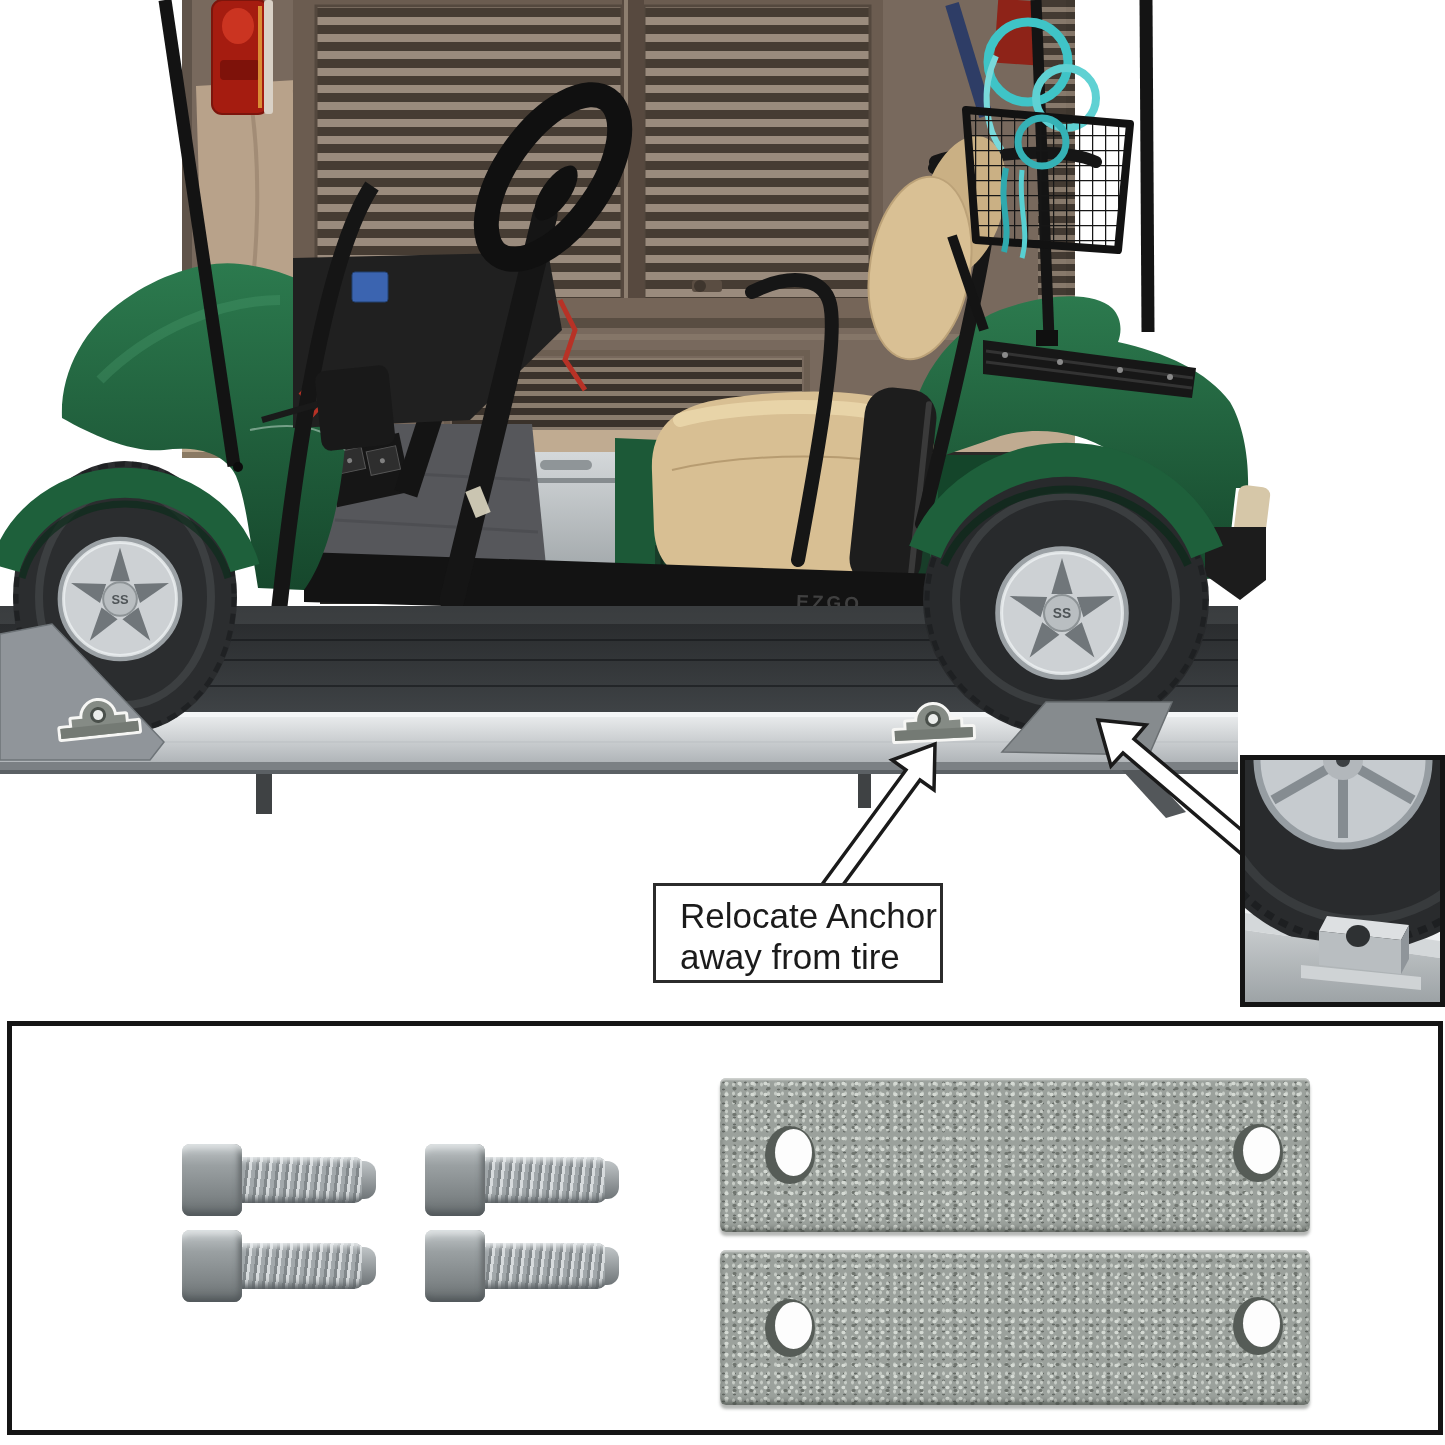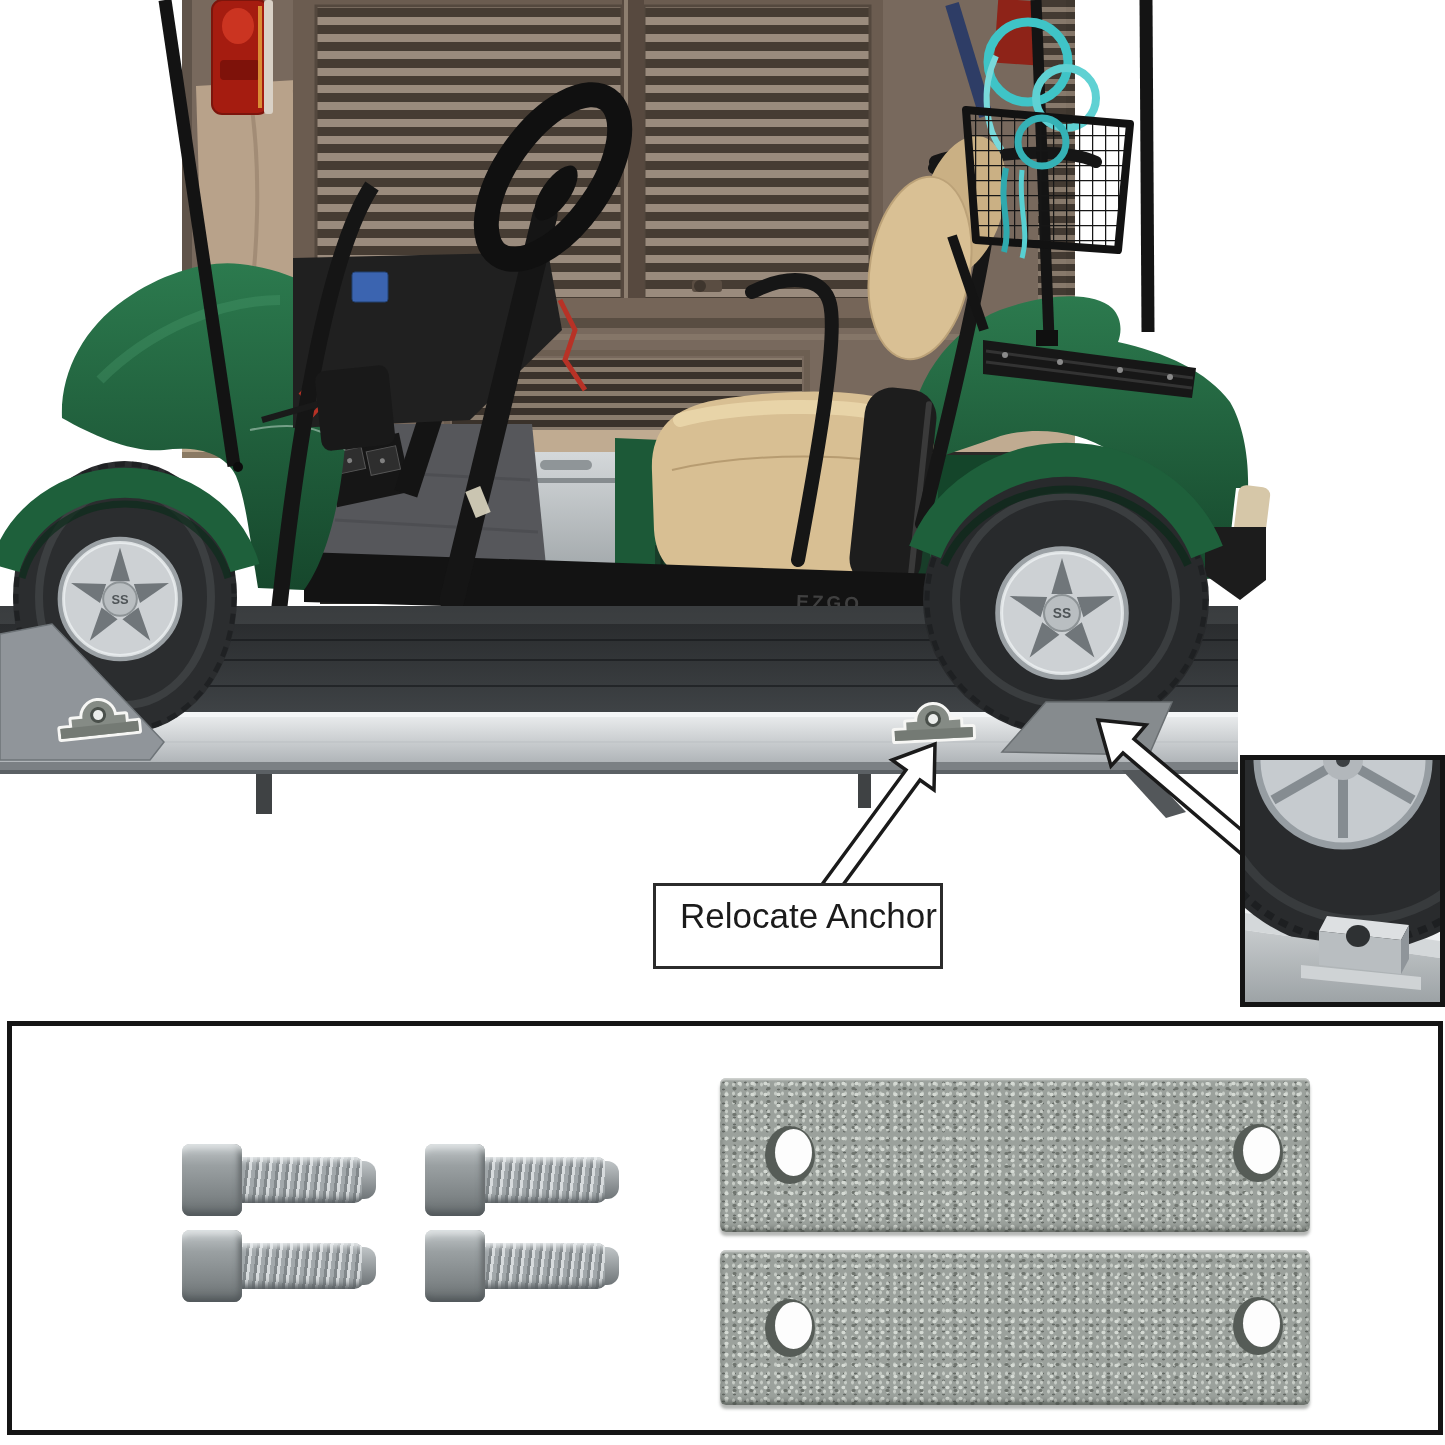--- a/index.html
+++ b/index.html
@@ -1,20 +1,20 @@
 <!DOCTYPE html>
 <html><head>
 <meta charset="utf-8">
 <style>
   html,body{margin:0;padding:0;background:#fff;}
   .screen{position:relative;width:1445px;height:1445px;background:#fff;overflow:hidden;
           font-family:"Liberation Sans",sans-serif;}
   .step-number{position:absolute;left:36px;top:40px;font-size:58px;font-weight:bold;color:#0c0c0c;line-height:1;}
   .photo-svg{position:absolute;left:0;top:0;z-index:1;}
-  .callout{position:absolute;left:653px;top:883px;width:290px;height:86px;box-sizing:border-box;
+  .callout{position:absolute;left:653px;top:883px;width:290px;height:100px;box-sizing:border-box;
            border:3px solid #2b2b2b;background:#fff;z-index:5;
            padding:9px 0 0 24px;font-size:35px;line-height:41px;color:#1b1b1b;}
   .inset{position:absolute;left:1240px;top:755px;width:195px;height:242px;border:5px solid #141414;
          background:#fff;z-index:4;}
   .parts-panel{position:absolute;left:7px;top:1021px;width:1426px;height:404px;box-sizing:content-box;
                border:5px solid #151515;background:#fff;z-index:2;}
   .bolt{position:absolute;width:194px;height:72px;z-index:3;}
   .bolt-head{position:absolute;left:0;top:0;width:60px;height:72px;border-radius:8px;
              background:linear-gradient(180deg,#c2c7c9 0%,#9aa0a2 30%,#7f8587 72%,#666c6e 100%);
              box-shadow:inset 0 9px 7px -5px #e2e6e7, inset 0 -9px 7px -5px #51575a, inset -7px 0 6px -4px #5d6365;}
@@ -289,20 +289,21 @@
     <use href="#anchor-glyph" xlink:href="#anchor-glyph" transform="translate(98,714) rotate(-6)"></use>
     <use href="#anchor-glyph" xlink:href="#anchor-glyph" transform="translate(933,718) rotate(-3)"></use>
     <polygon points="1002,752 1046,702 1172,702 1149,755" fill="#868b8e" stroke="#6a6f72" stroke-width="1.5"></polygon>
 
     <polygon points="837,893 920,780 934,790 935,744 892,760 906,770 823,883" fill="#ffffff" stroke="#1a1a1a" stroke-width="3.5" stroke-linejoin="miter"></polygon>
     <polygon points="1264,849 1134,739 1146,725 1098,720 1111,766 1123,753 1252,863" fill="#ffffff" stroke="#1a1a1a" stroke-width="3.5" stroke-linejoin="miter"></polygon>
   </svg>
 
   <div class="callout">
     <div>Relocate Anchor</div>
+    <div>away from tire</div>
   </div>
 
   <div class="inset">
     <svg width="195" height="242" viewBox="0 0 195 242">
       <defs>
         <linearGradient id="ideck" x1="0" y1="0" x2="0" y2="1">
           <stop offset="0" stop-color="#c6cacc"></stop>
             <stop offset="1" stop-color="#9da3a6"></stop>
         </linearGradient>
       </defs>

